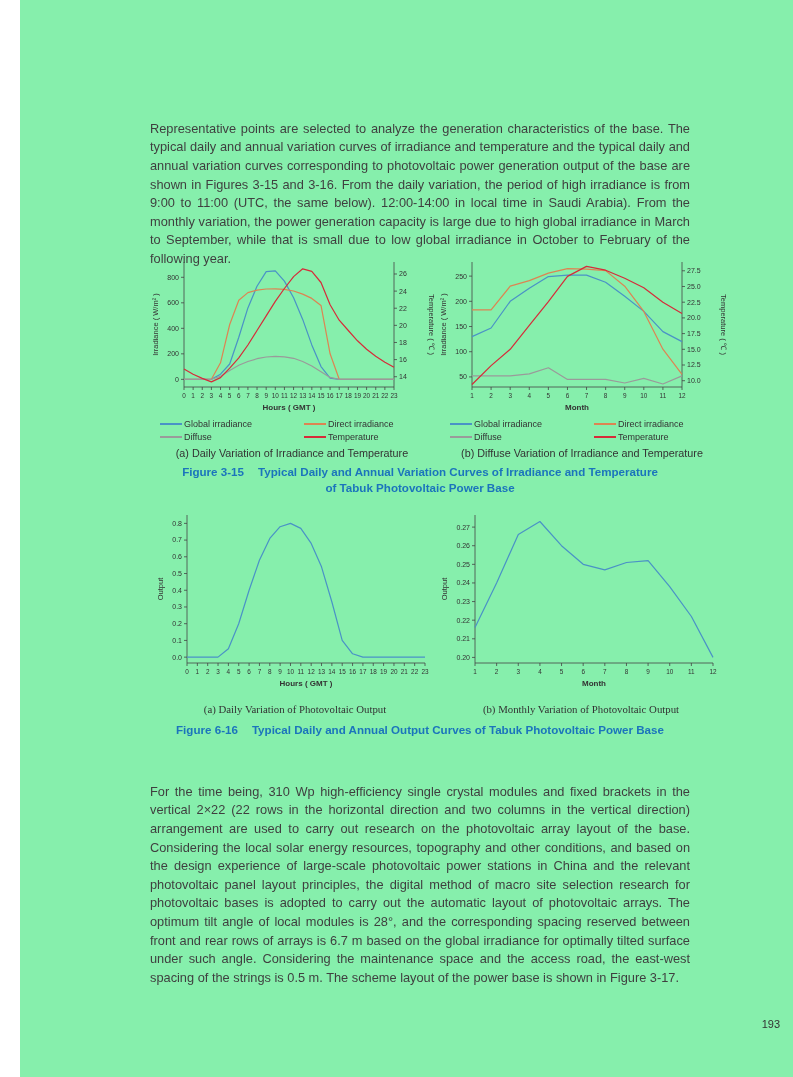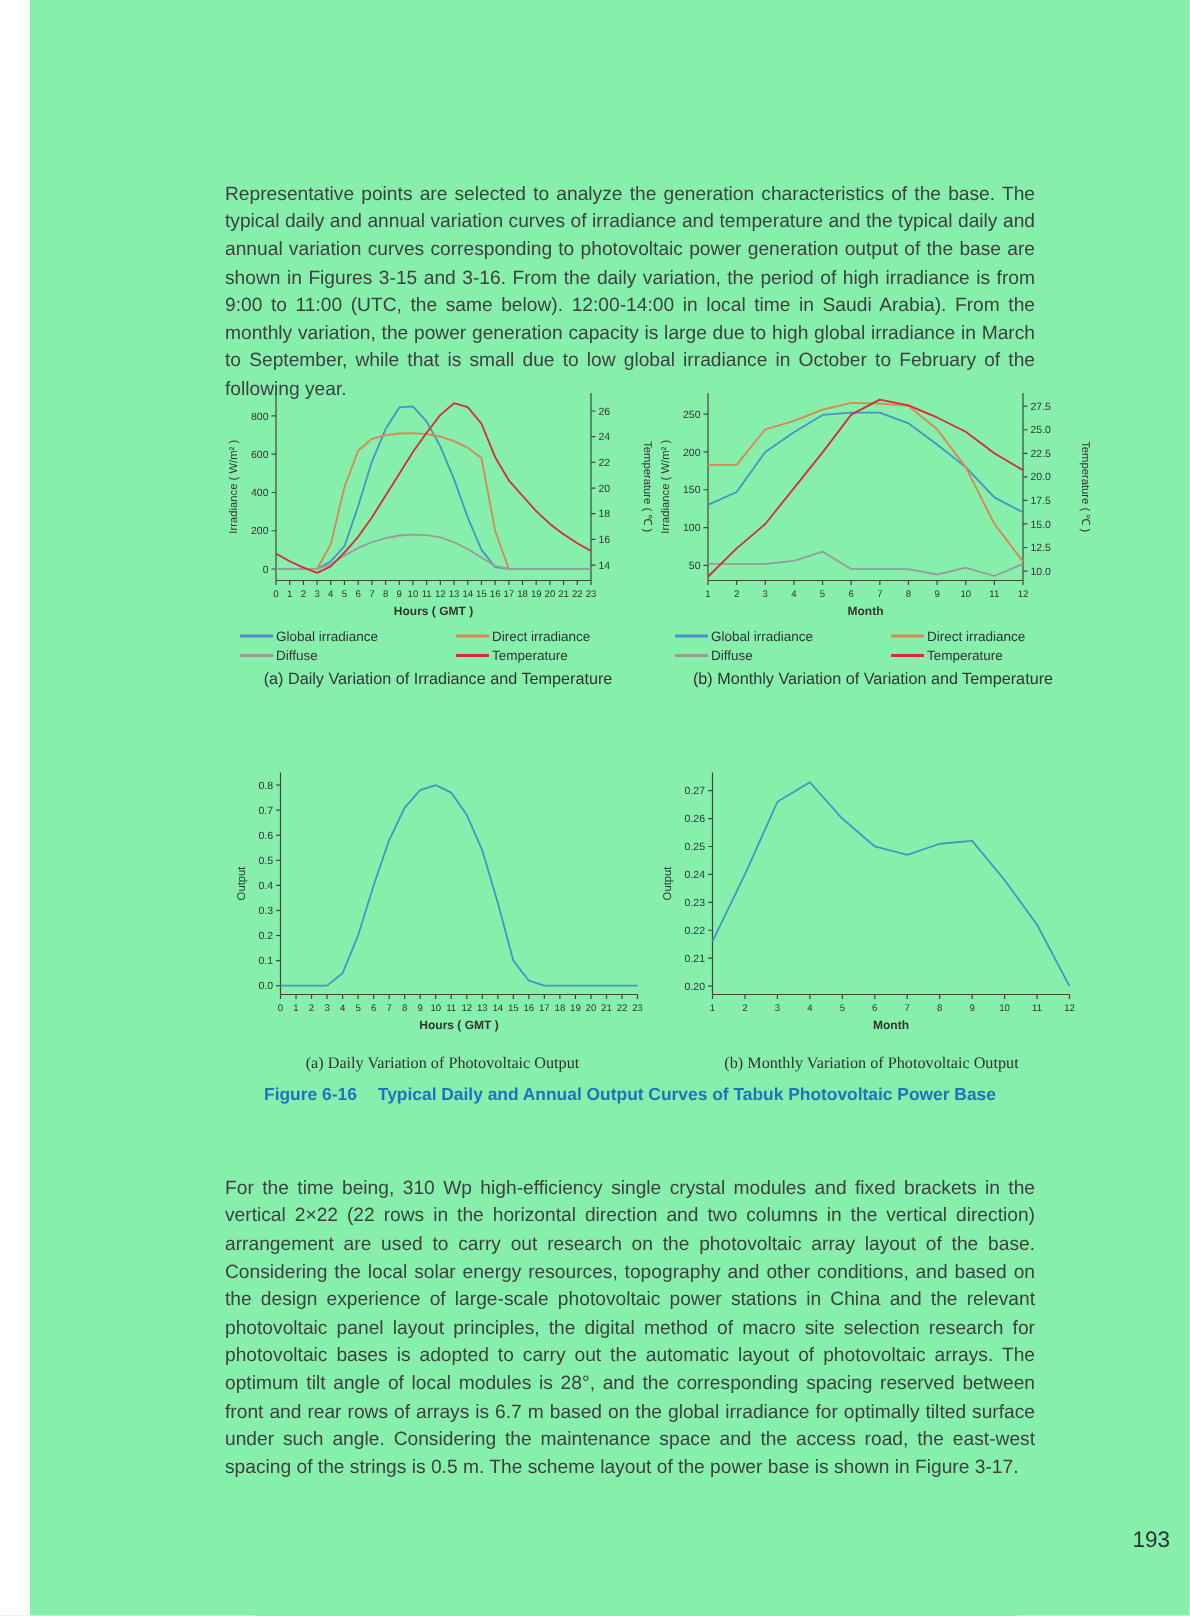--- a/index.html
+++ b/index.html
@@ -32,21 +32,21 @@
   .subcap{font-size:10.8px;color:#333;margin-top:5px;text-align:center;}
   .subcap-316{margin-top:12px;font-family:Liberation Serif, serif;}
   .figcap{
     position:absolute;left:130px;width:540px;text-align:center;
     font-size:11.6px;font-weight:bold;color:#1b74bc;line-height:16px;
   }
   .cap-315{top:464px;}
   .cap-316{top:722px;}
   .figcap-label{margin-right:14px;}
   .page-number{
-    position:absolute;top:1018px;right:33px;font-size:15px;color:#333;
+    position:absolute;top:1018px;right:33px;font-size:11px;color:#333;
   }
 </style>
 </head>
 <body>
 
 <div class="page">
 
   <p class="para p-intro">Representative points are selected to analyze the generation characteristics of the base. The typical daily and annual variation curves of irradiance and temperature and the typical daily and annual variation curves corresponding to photovoltaic power generation output of the base are shown in Figures 3-15 and 3-16. From the daily variation, the period of high irradiance is from 9:00 to 11:00 (UTC, the same below). 12:00-14:00 in local time in Saudi Arabia). From the monthly variation, the power generation capacity is large due to high global irradiance in March to September, while that is small due to low global irradiance in October to February of the following year.</p>
 
   <div class="fig-row row-315">
@@ -229,24 +229,30 @@
           </div>
           <div class="legend-item">
             <span class="swatch" style="background: rgb(154, 154, 154);"></span>
             <span>Diffuse</span>
           </div>
           <div class="legend-item">
             <span class="swatch" style="background: rgb(214, 43, 57);"></span>
             <span>Temperature</span>
           </div>
         </div>
-        <div class="subcap">(b) Monthly Variation of Variation and Temperature</div>
+        <div class="subcap">(b) Diffuse Variation of Irradiance and Temperature</div>
     </div>
   </div>
 
+  <div class="figcap cap-315">
+    <div>
+      <span class="figcap-label">Figure 3-15</span><span>Typical Daily and Annual Variation Curves of Irradiance and Temperature</span>
+    </div>
+    <div>of Tabuk Photovoltaic Power Base</div>
+  </div>
 
   <div class="fig-row row-316">
     <div class="chart-block">
         <svg width="284" height="186">
           <line x1="34" y1="10" x2="34" y2="158" stroke="#444" stroke-width="0.8"></line>
           <line x1="34" y1="158" x2="272" y2="158" stroke="#444" stroke-width="0.8"></line>
           <line x1="34" y1="158" x2="34" y2="161" stroke="#444" stroke-width="0.8"></line>
           <text x="34" y="169" text-anchor="middle" font-size="6.4" fill="#333">0</text>
           <line x1="44.34782608695652" y1="158" x2="44.34782608695652" y2="161" stroke="#444" stroke-width="0.8"></line>
           <text x="44.34782608695652" y="169" text-anchor="middle" font-size="6.4" fill="#333">1</text>

